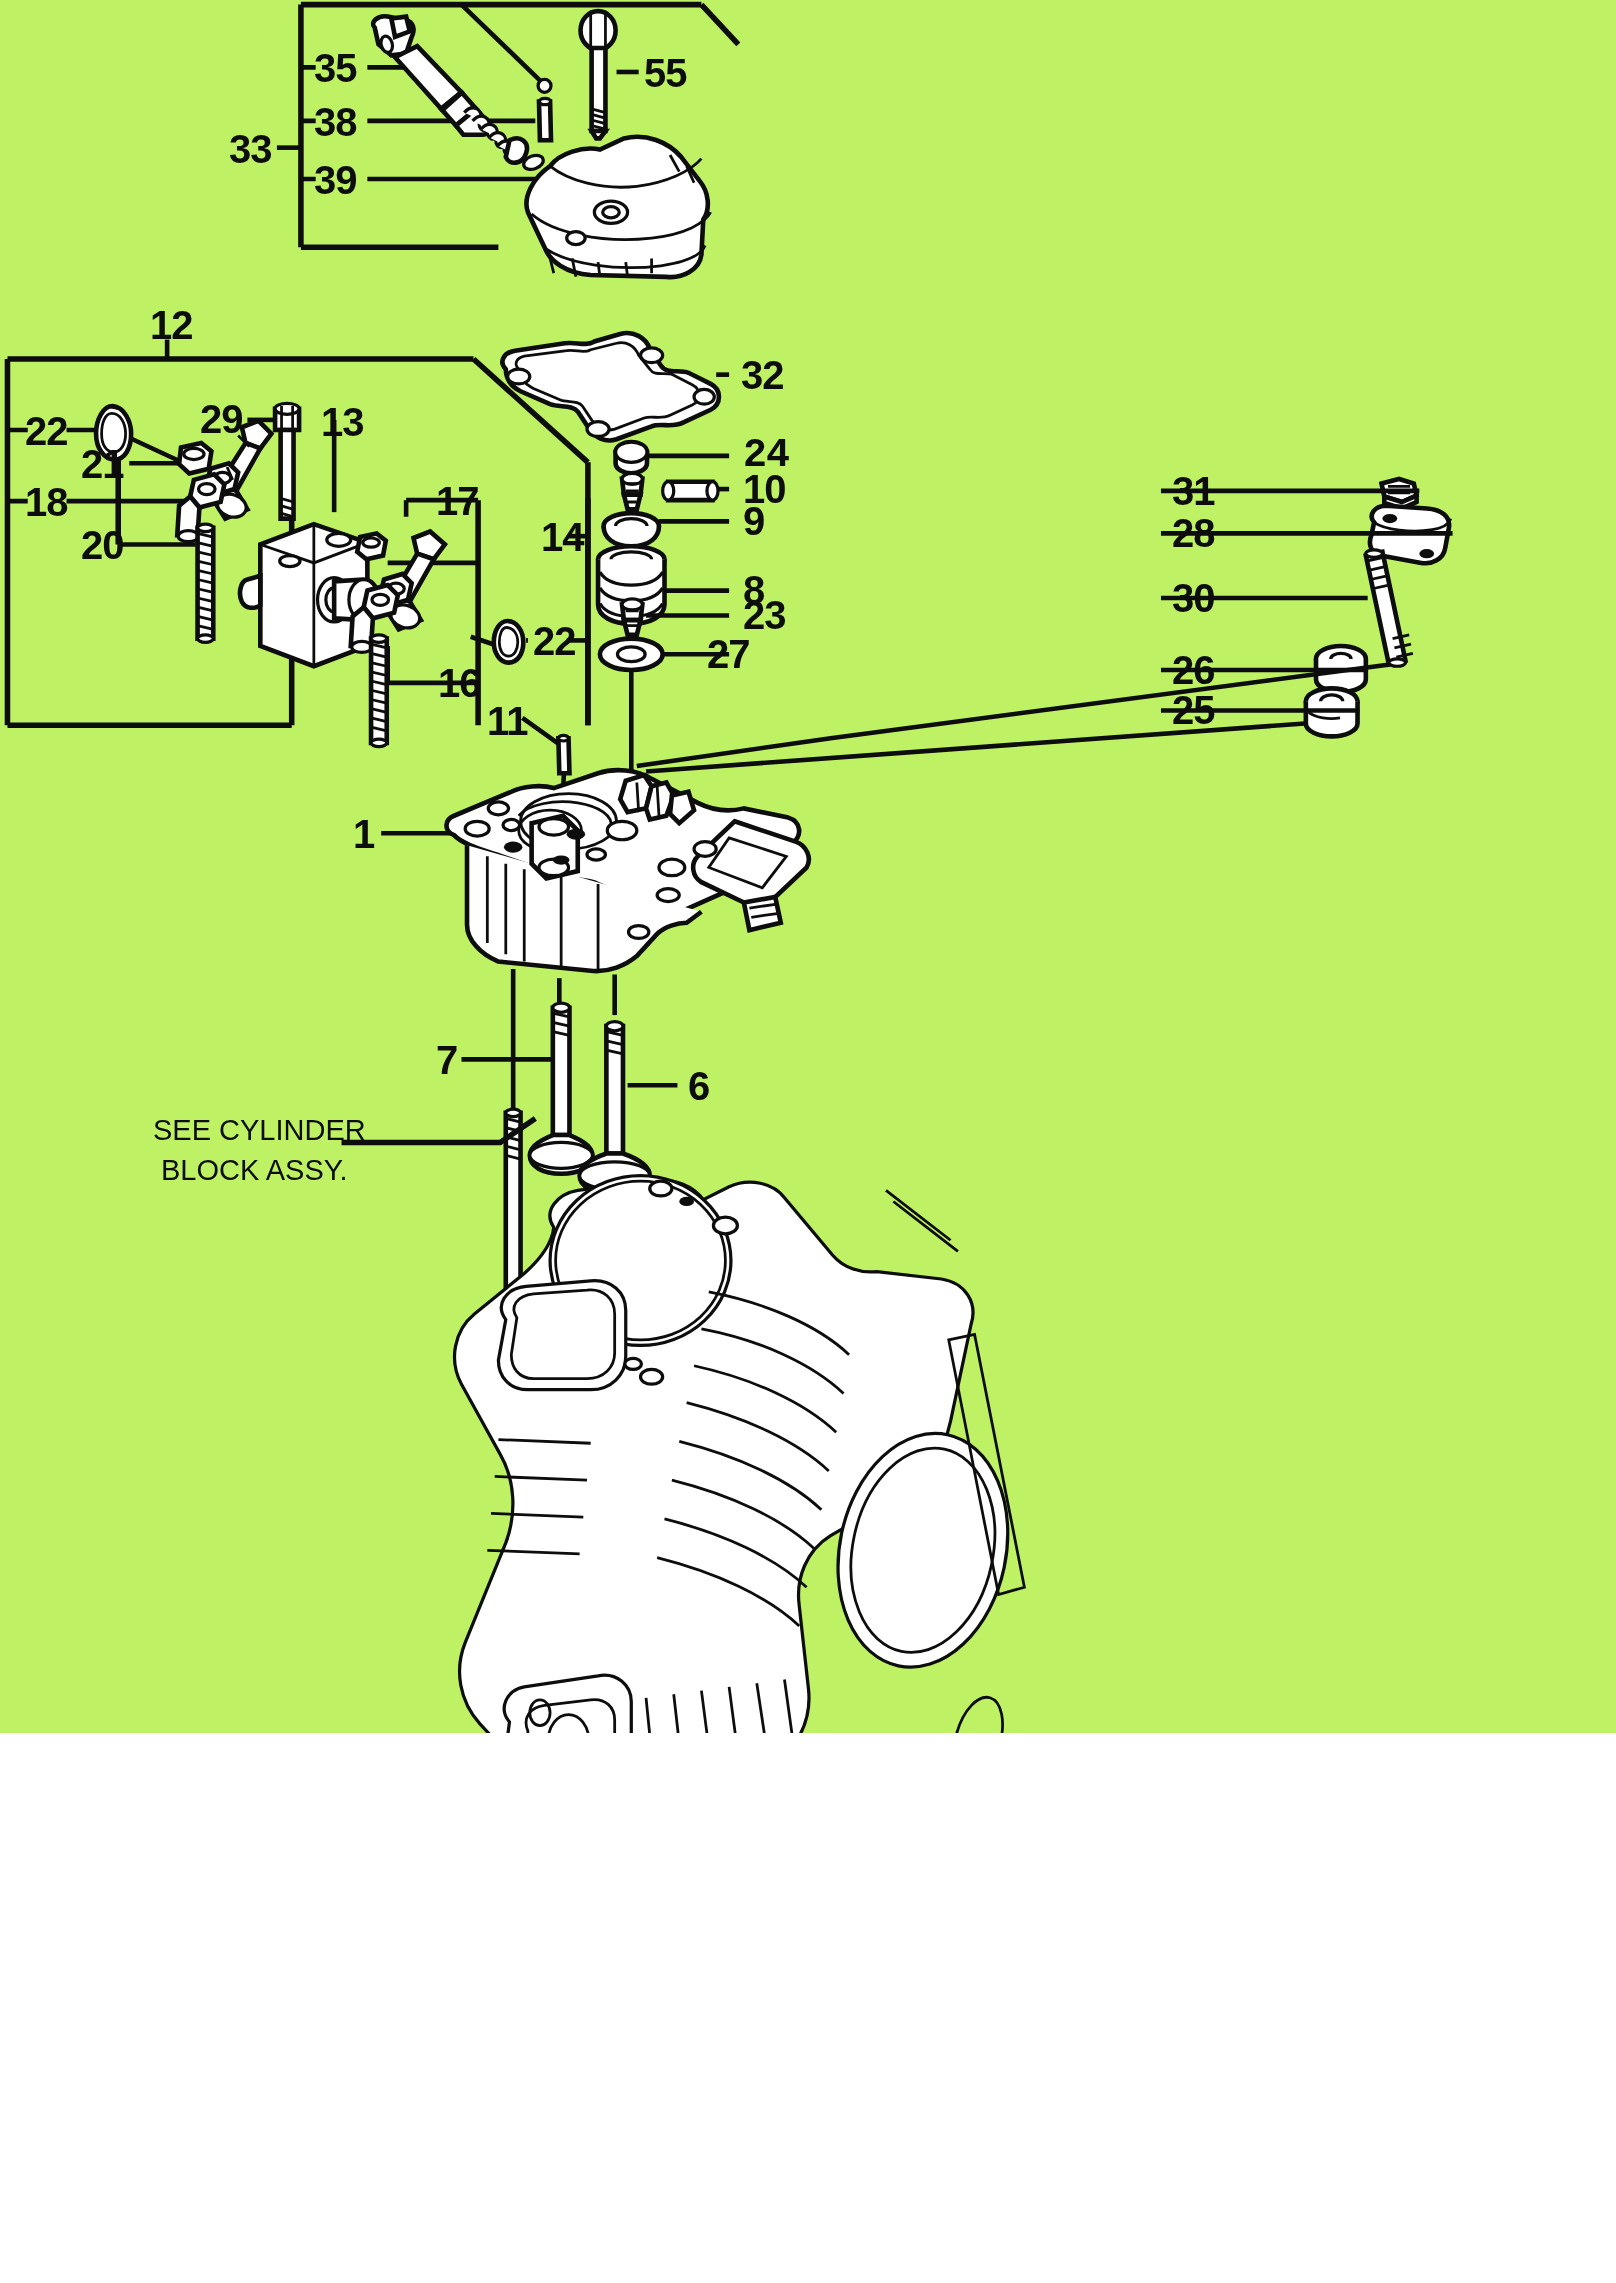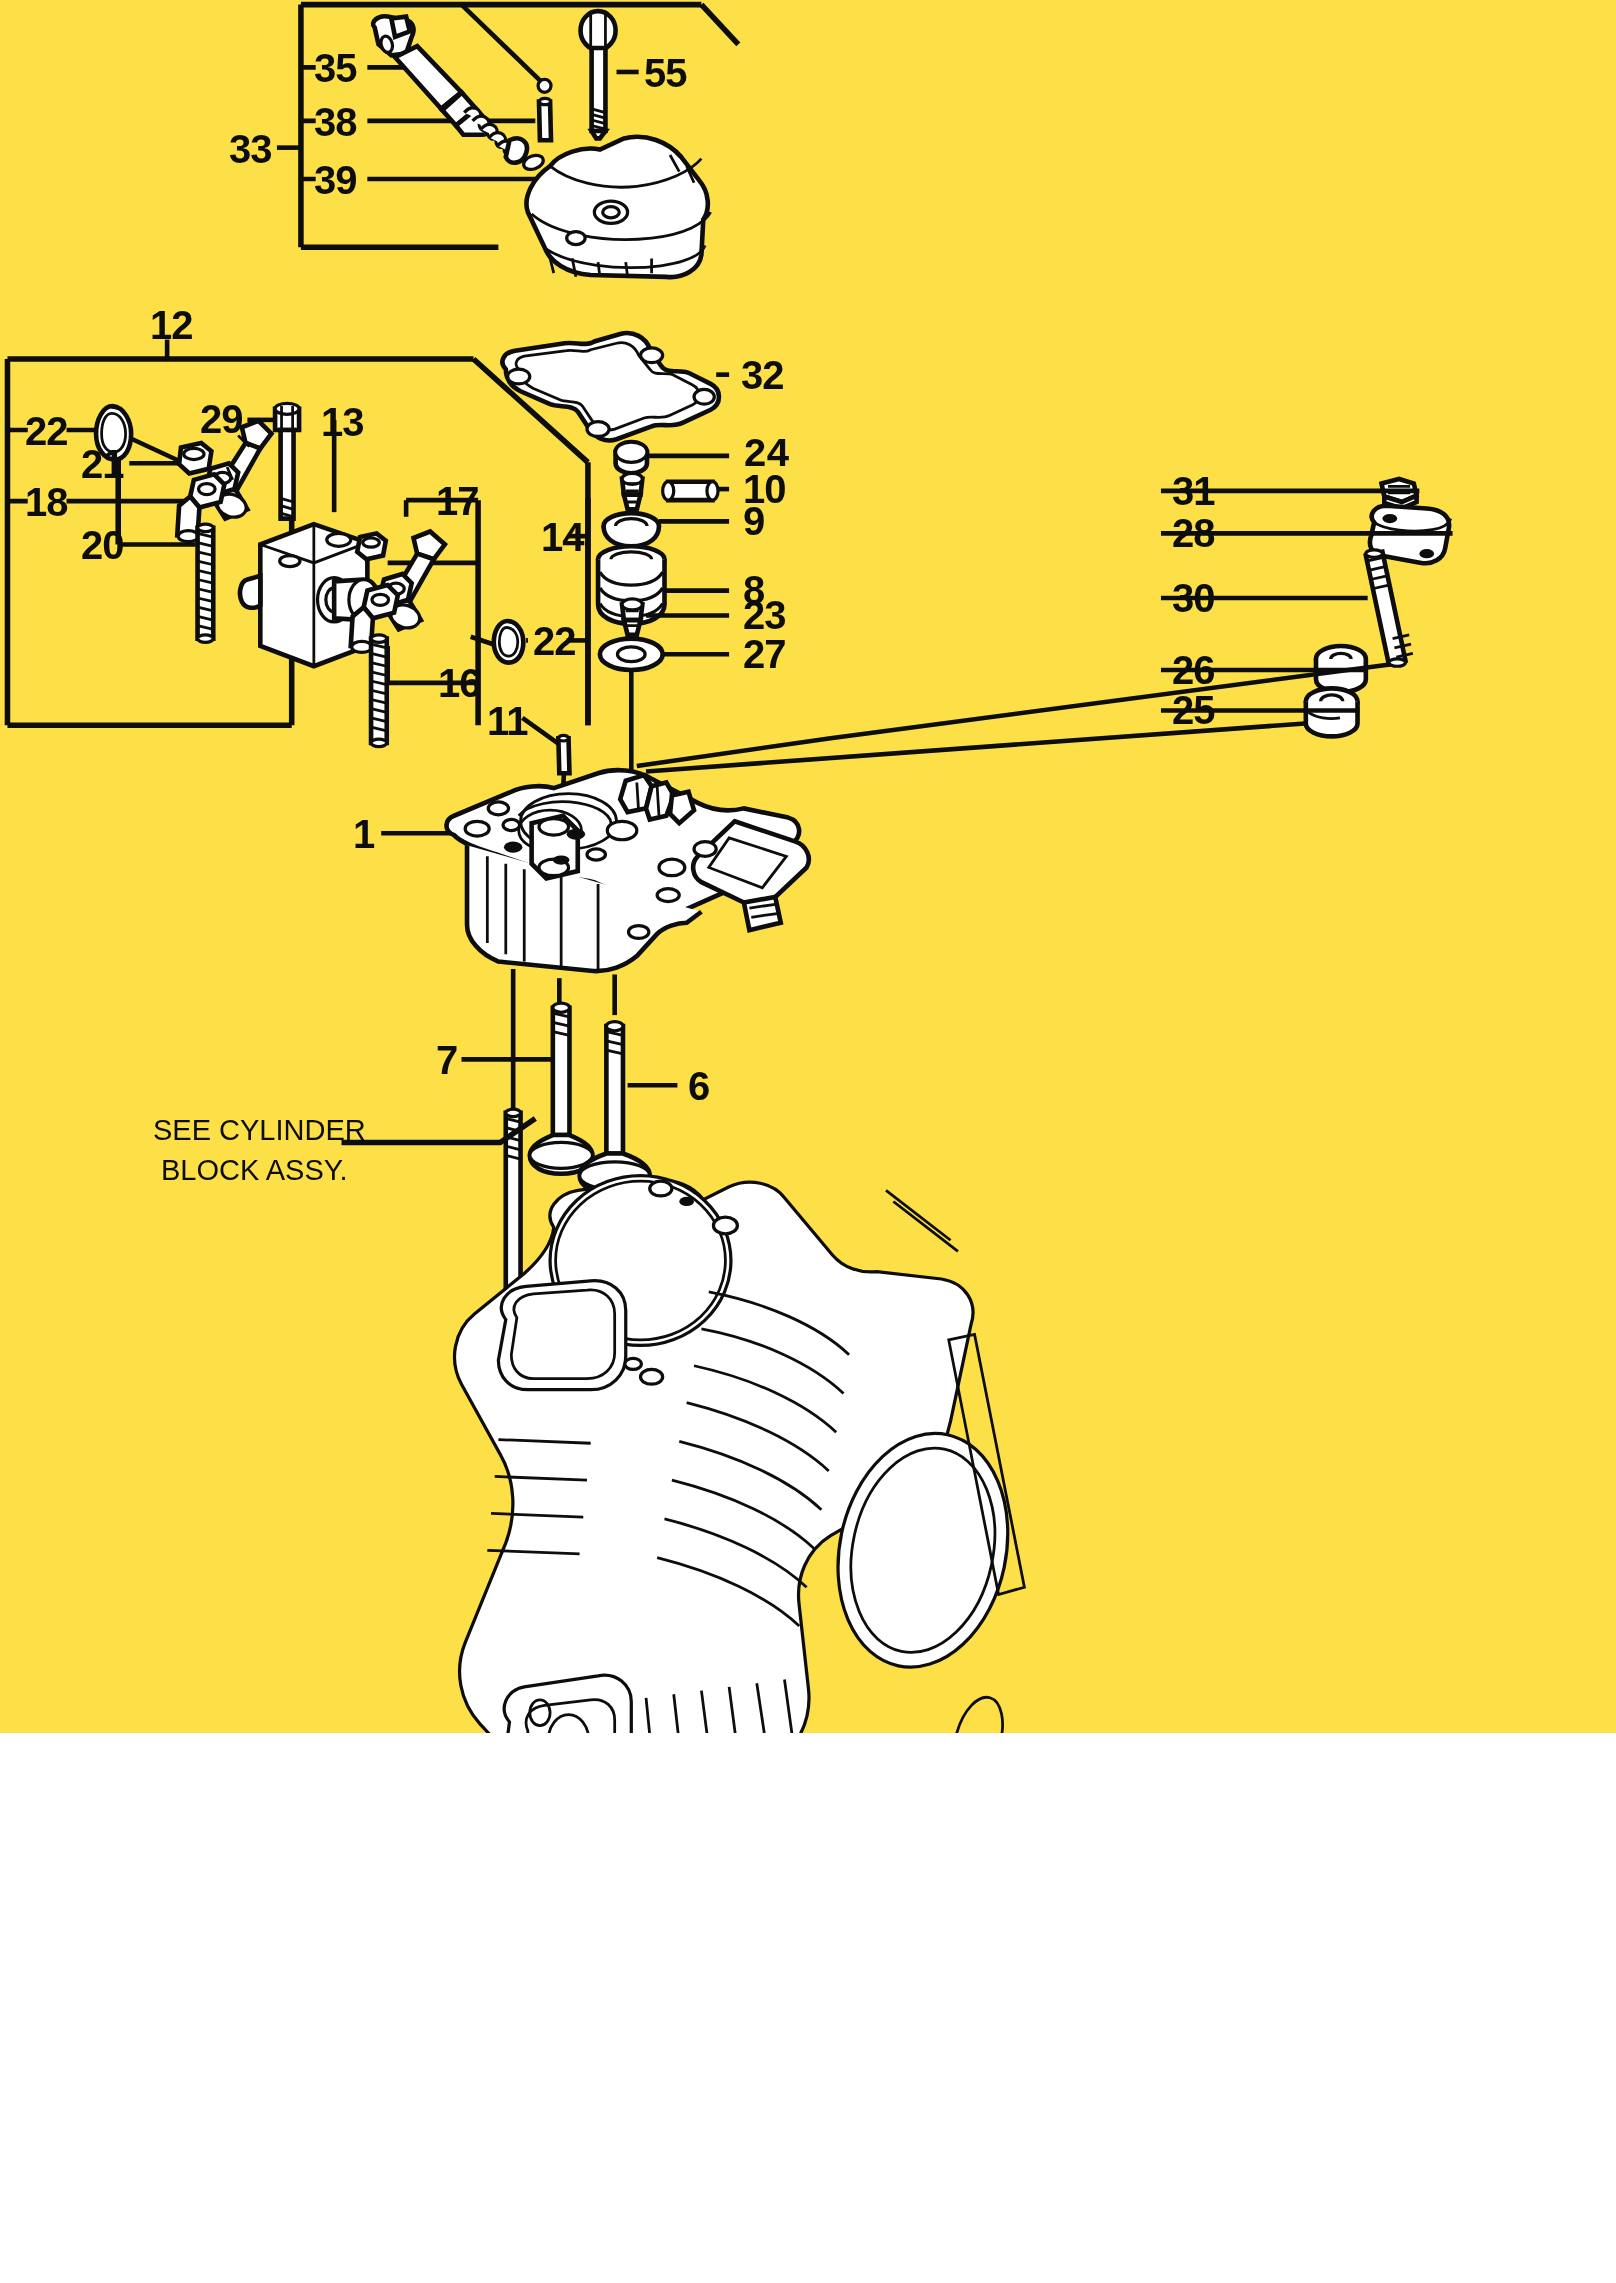--- a/index.html
+++ b/index.html
@@ -1,17 +1,17 @@
 <!DOCTYPE html>
 <html style="font-size:14.8px"><head>
 <meta charset="utf-8">
 <style>
   html,body{margin:0;padding:0;background:#fff;}
   body{font-family:"Liberation Sans", sans-serif;}
-  #stage{position:relative;width:1616px;height:1733px;background:#fde047;overflow:hidden;}
+  #stage{position:relative;width:1616px;height:1733px;background:#bef264;overflow:hidden;}
   svg{position:absolute;left:0;top:0;width:1616px;height:2283px;}
   .lbl{position:absolute;font-family:"Liberation Sans", sans-serif;font-weight:700;
        color:#0d0d0d;font-size:40px;line-height:1;white-space:nowrap;letter-spacing:-0.9px;}
   .note{position:absolute;font-family:"Liberation Sans", sans-serif;font-weight:400;
         color:#0d0d0d;font-size:29px;line-height:1.25;white-space:pre;letter-spacing:0px;}
   .ln{stroke:#0d0d0d;fill:none;stroke-linecap:butt;stroke-linejoin:miter;}
   .lead{stroke-width:5;}
   .brk{stroke-width:6;}
   .grp{stroke-width:6;}
   .part{stroke:#0d0d0d;fill:#fff;stroke-width:5;}
@@ -587,21 +587,21 @@
 <div class="lbl" style="left:81px;top:525px;">20</div>
 <div class="lbl" style="left:436px;top:481px;">17</div>
 <div class="lbl" style="left:541px;top:517px;">14</div>
 <div class="lbl" style="left:438px;top:663px;">16</div>
 <div class="lbl" style="left:533px;top:621px;">22</div>
 <div class="lbl" style="left:743px;top:436px;font-family:Liberation Mono, monospace;">24</div>
 <div class="lbl" style="left:743px;top:469px;">10</div>
 <div class="lbl" style="left:743px;top:501px;">9</div>
 <div class="lbl" style="left:743px;top:570px;">8</div>
 <div class="lbl" style="left:743px;top:595px;">23</div>
-<div class="lbl" style="left:743px;top:634px;text-align:right;">27</div>
+<div class="lbl" style="left:707px;top:634px;text-align:right;">27</div>
 <div class="lbl" style="left:1172px;top:471px;">31</div>
 <div class="lbl" style="left:1172px;top:513px;">28</div>
 <div class="lbl" style="left:1172px;top:578px;">30</div>
 <div class="lbl" style="left:1172px;top:650px;">26</div>
 <div class="lbl" style="left:1172px;top:690px;">25</div>
 <div class="lbl" style="left:487px;top:701px;">11</div>
 <div class="lbl" style="left:353px;top:814px;">1</div>
 <div class="lbl" style="left:436px;top:1040px;">7</div>
 <div class="lbl" style="left:688px;top:1066px;">6</div>
 

